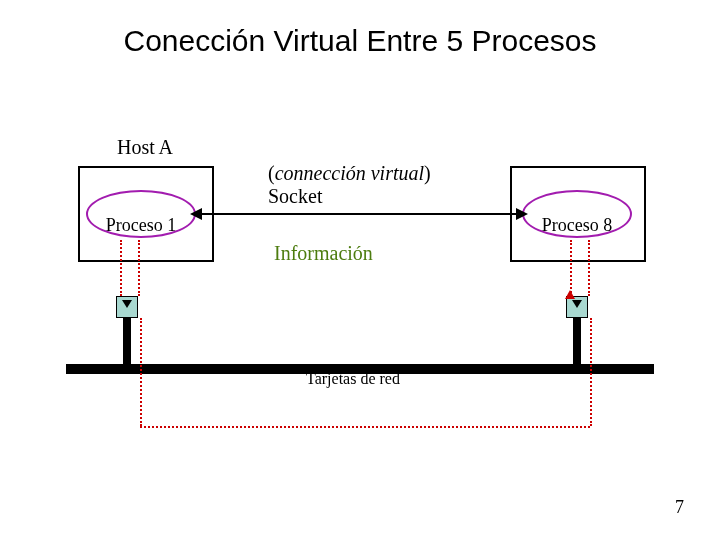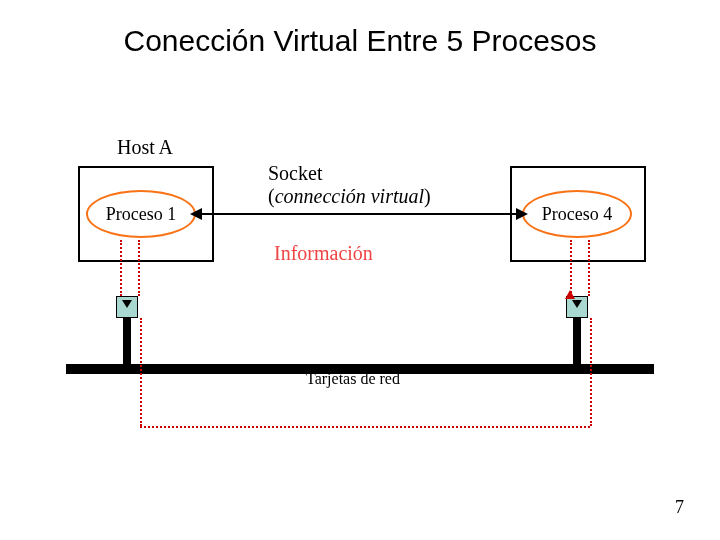--- a/index.html
+++ b/index.html
@@ -34,25 +34,25 @@
   }
   .host-box {
     position: absolute;
     border: 2px solid #000;
     background: #fff;
   }
 
   
   .process {
     position: absolute;
-    border: 2px solid #f97316;
+    border: 2px solid #a21caf;
     border-radius: 50%;
     background: #fff;
     display: flex;
-    align-items: center;
+    align-items: flex-end;
     justify-content: center;
     font-size: 18px;
     color: #000;
     padding: 0 4px;
     box-sizing: border-box;
   }
 
   
   .virtual-line {
     position: absolute;
@@ -76,21 +76,21 @@
 
   
   .mid-label {
     position: absolute;
     font-size: 20px;
   }
   .mid-label .italic {
     font-style: italic;
   }
   .info-label {
-    color: #ef4444;
+    color: #4d7c0f;
   }
 
   
   .nic {
     position: absolute;
     width: 22px;
     height: 22px;
     background: #a8d8d0;
     border: 1px solid #000;
     box-sizing: border-box;
@@ -149,32 +149,32 @@
   <div class="title">Conección Virtual Entre 5 Procesos</div>
 
   <div class="host-label" style="left:105px; top:136px; width:80px;">Host A</div>
   <div class="host-box" style="left:78px; top:166px; width:132px; height:92px;"></div>
   <div class="process" style="left:86px; top:190px; width:110px; height:48px;">
     <span>Proceso 1</span>
   </div>
 
   <div class="host-box" style="left:510px; top:166px; width:132px; height:92px;"></div>
   <div class="process" style="left:522px; top:190px; width:110px; height:48px;">
-    <span>Proceso 4</span>
+    <span>Proceso 8</span>
   </div>
 
   <div class="virtual-line" style="left:200px; top:213px; width:318px;"></div>
   <div class="arrow-head-left" style="left:190px; top:208px;"></div>
   <div class="arrow-head-right" style="left:516px; top:208px;"></div>
 
   <div class="mid-label" style="left:268px; top:162px;">
-    <div>Socket</div>
     <div>
       <span>(</span><span class="italic">connección virtual</span><span>)</span>
     </div>
+    <div>Socket</div>
   </div>
 
   <div class="mid-label info-label" style="left:274px; top:242px;">Información</div>
 
   <div class="nic" style="left:116px; top:296px;"></div>
   <div class="nic-tri" style="left:122px; top:300px;"></div>
 
   <div class="nic" style="left:566px; top:296px;"></div>
   <div class="nic-tri" style="left:572px; top:300px;"></div>
 

